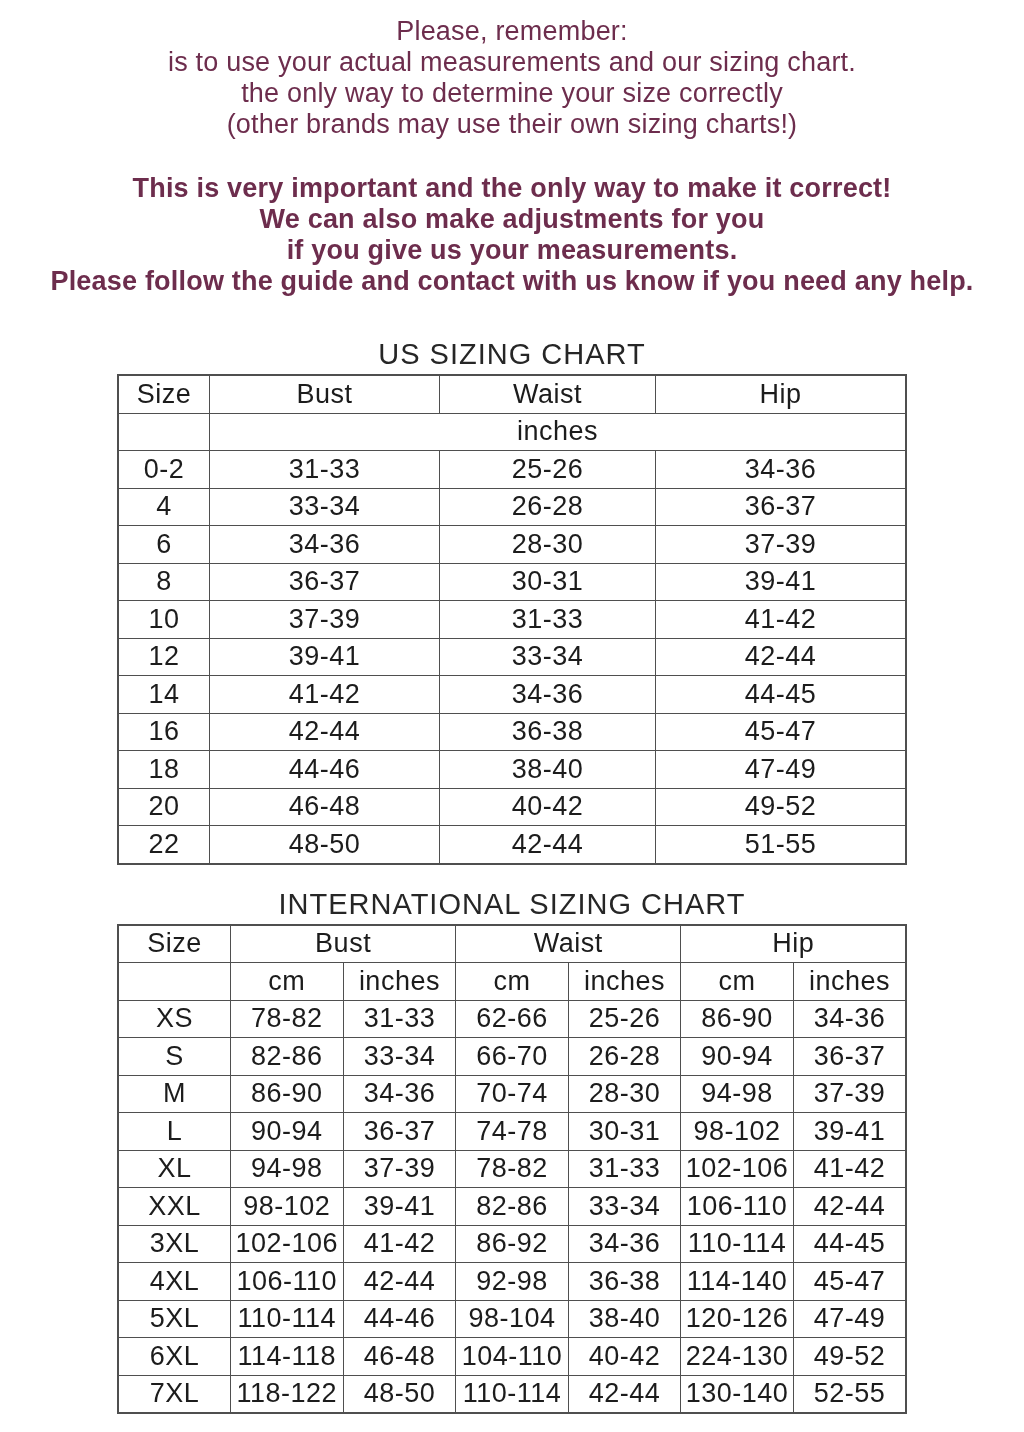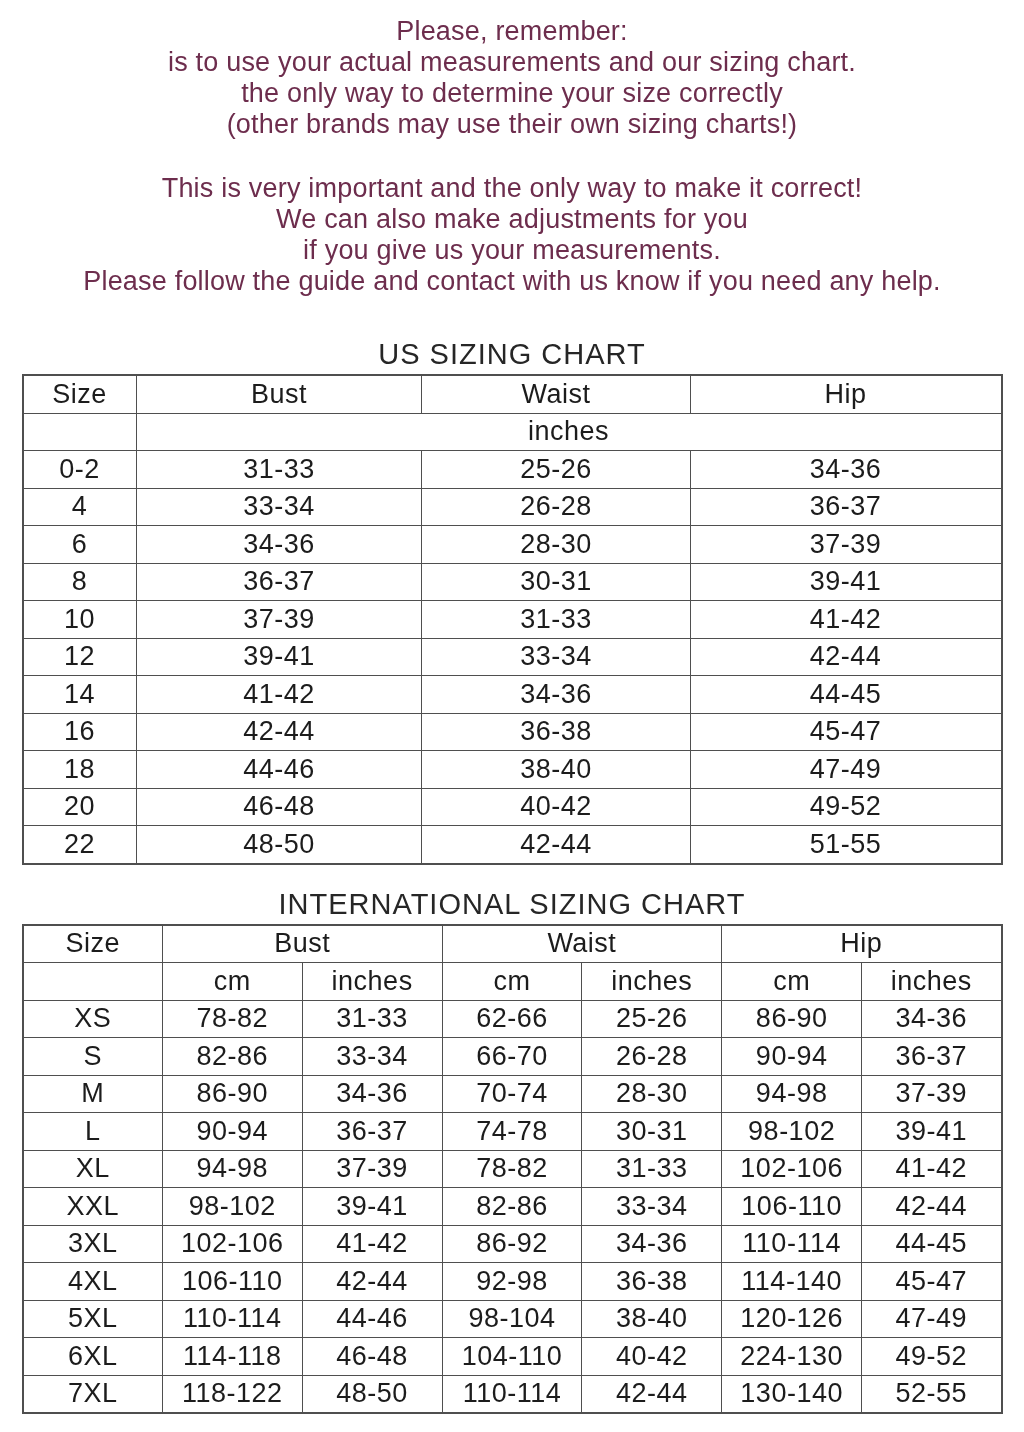--- a/index.html
+++ b/index.html
@@ -19,35 +19,36 @@
     padding-top: 16px;
     text-align: center;
     color: #6d2d4d;
     font-size: 27px;
     font-weight: 300;
     line-height: 31px;
     letter-spacing: 0.2px;
   }
   .intro-block2 {
     margin-top: 33px;
+    font-weight: bold;
   }
   
   .chart-title {
     text-align: center;
     font-size: 29px;
     font-weight: 300;
     letter-spacing: 1px;
     color: #262626;
     line-height: 26px;
   }
   .us-title { margin-top: 44px; }
   .intl-title { margin-top: 26px; }
   
   table {
-    width: 981px;
+    width: 790px;
     margin: 7px auto 0 auto;
     border-collapse: collapse;
     table-layout: fixed;
   }
   table, th, td {
     border: 1px solid #4f4f4f;
   }
   table { border-width: 2px; }
   th, td {
     height: 36.5px;

